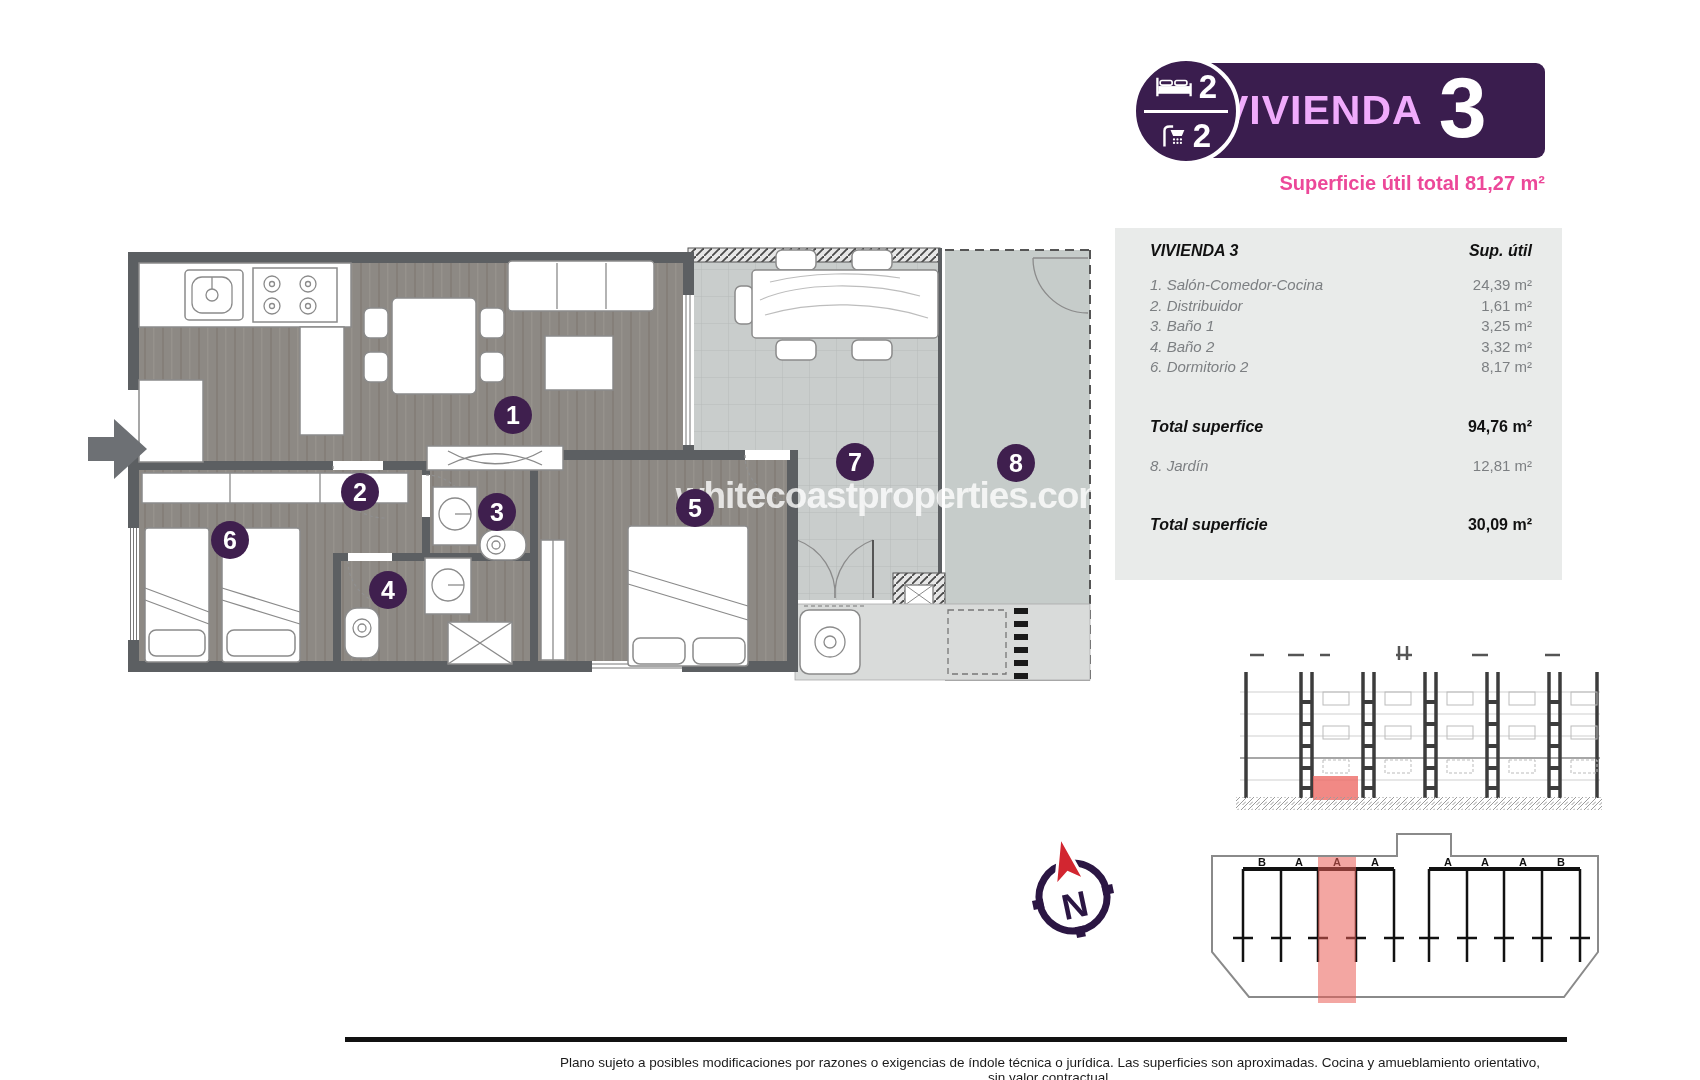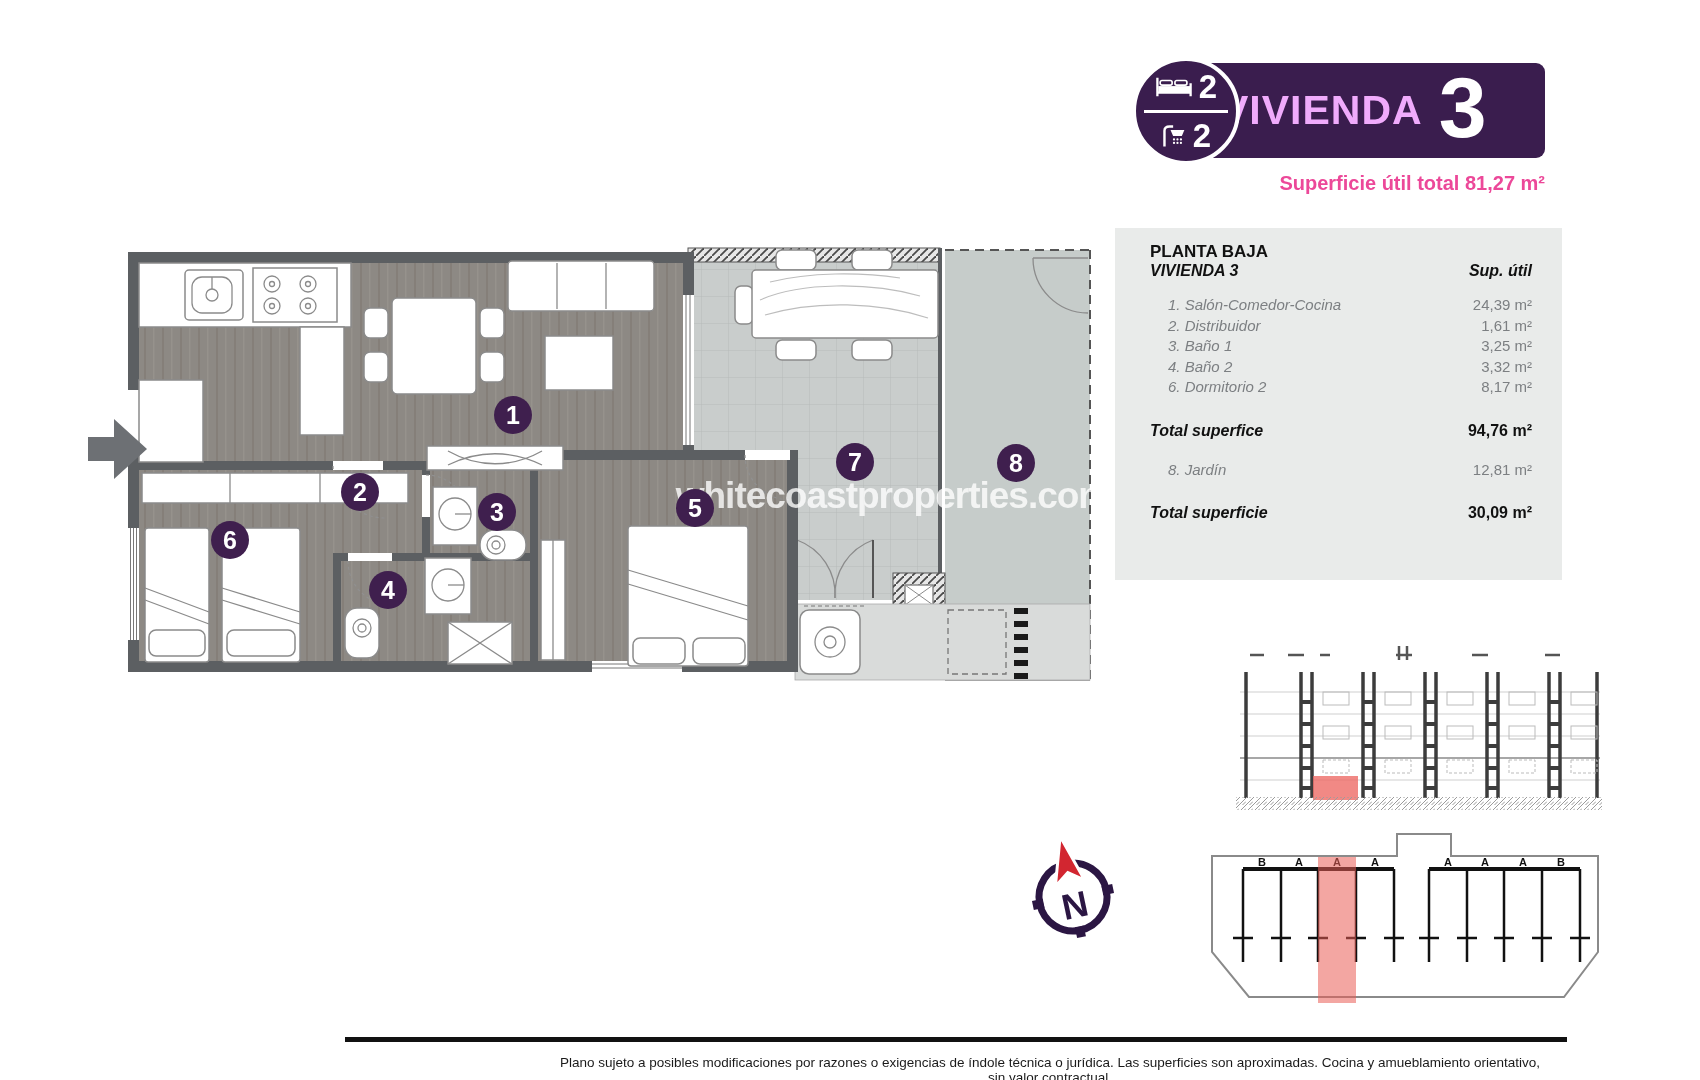--- a/index.html
+++ b/index.html
@@ -24,24 +24,24 @@
           font-weight:bold;font-size:20px;line-height:26px;color:#ec4899;}
 
   
   .panel{position:absolute;left:1115px;top:228px;width:447px;height:352px;
          background:#e9ebea;box-sizing:border-box;padding:14px 30px 0 35px;}
   .t-title{font-weight:bold;font-size:17px;}
   .t-subrow{display:flex;justify-content:space-between;
             font-weight:bold;font-style:italic;font-size:16px;}
   .t-rows{margin-top:15px;}
   .t-row{display:flex;justify-content:space-between;font-size:15px;line-height:20.5px;color:#7c7f82;}
-  .t-row .lbl{font-style:italic;margin-left:18px;}
+  .t-row .lbl{font-style:italic;}
   .t-total{display:flex;justify-content:space-between;font-size:16px;font-weight:bold;color:#111;}
   .t-total .lbl{font-style:italic;}
-  .mt20{margin-top:20px;} .mt22{margin-top:24px;}
+  .mt20{margin-top:20px;} .mt22{margin-top:40px;}
 
   
   .rule{position:absolute;left:345px;top:1037px;width:1222px;height:5px;background:#111;}
   .disclaimer{position:absolute;left:550px;top:1055px;width:1000px;text-align:center;
               font-size:13.5px;color:#1a1a1a;}
 
   
   .plan-svg{position:absolute;left:0;top:0;}
   .wall{fill:#5c5f62;}
   .gap{fill:#ffffff;}
@@ -404,21 +404,20 @@
   </div>
   <span class="badge-title">VIVIENDA</span>
   <span class="badge-number">3</span>
 </div>
 
 <div class="totals">
   <div>Superficie útil total 81,27 m²</div>
 </div>
 
 <div class="panel">
-  <div class="t-title">PLANTA BAJA</div>
   <div class="t-subrow">
     <span>VIVIENDA 3</span>
     <span>Sup. útil</span>
   </div>
   <div class="t-rows">
     <div class="t-row">
       <span class="lbl">1. Salón-Comedor-Cocina</span>
       <span>24,39 m²</span>
       </div>
     <div class="t-row">

